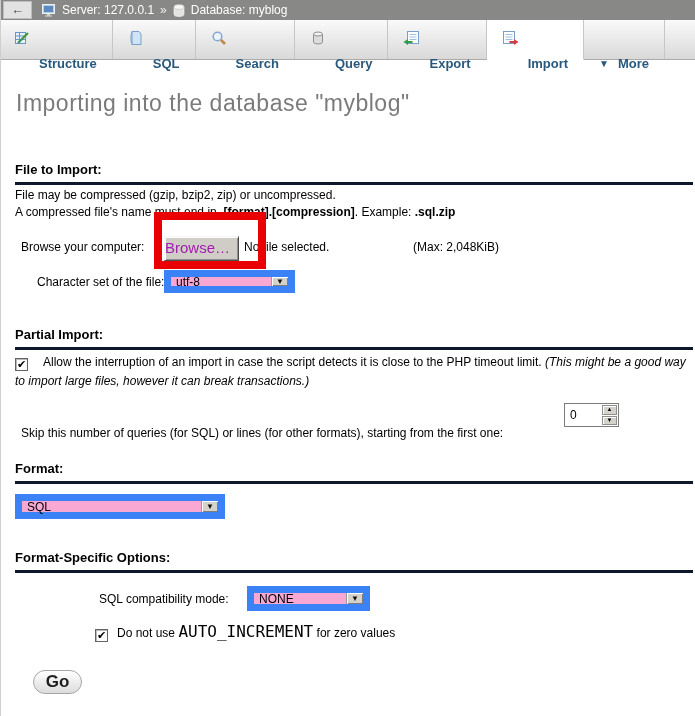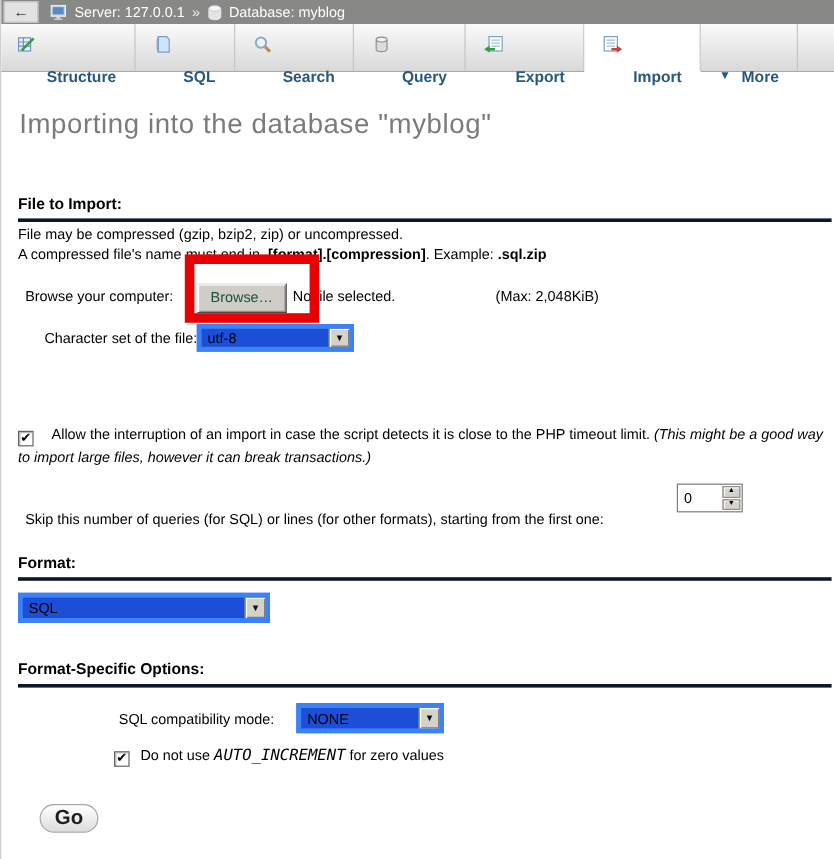--- a/index.html
+++ b/index.html
@@ -29,29 +29,29 @@
   .tab-fill { flex:1; }
 
   
   .page-title { position:absolute; left:15px; top:90px; font-size:23px; color:#7b7b7b;
                 letter-spacing:0.5px; }
   .sect-h { position:absolute; left:14px; width:678px; font-size:13px; font-weight:bold;
             color:#000; padding-bottom:5px; border-bottom:3px solid #0f172a; }
   .txt { position:absolute; font-size:12px; color:#000; }
   .b { font-weight:bold; }
   .i { font-style:italic; }
-  .mono { font-family:"DejaVu Sans Mono","Liberation Mono",monospace; font-size:13px;font-style:italic; }
+  .mono { font-family:"DejaVu Sans Mono","Liberation Mono",monospace; font-size:16px; }
 
   
   .win-btn { position:absolute; width:75px; height:25px; background:#d0cdc6;
              border-top:1px solid #f5f5f5; border-left:1px solid #f5f5f5;
              border-right:1px solid #4c4c4c; border-bottom:1px solid #4c4c4c;
              box-shadow:inset 1px 1px 0 #fff, inset -1px -1px 0 #8f8f8f;
-             font-size:12px; color:#14532d; text-align:center; line-height:22px; cursor:pointer; }
-  .sel { position:absolute; height:23px; background:#1d4ed8; border:4px solid #3b82f6;
+             font-size:15px; color:#a21caf; line-height:22px; cursor:pointer; }
+  .sel { position:absolute; height:23px; background:#f9a8d4; border:7px solid #3b82f6;
          display:flex; align-items:center; cursor:pointer; }
   .sel .sel-text { flex:1; font-size:12px; padding-left:5px; color:#000;
                    overflow:hidden; white-space:nowrap; }
   .sel .sel-arrow { width:17px; align-self:stretch; background:#d5d2ca;
                     border-left:1px solid #9a9a9a;
                     box-shadow:inset 1px 1px 0 #fff, inset -1px -1px 0 #7d7d7d;
                     font-size:8px; color:#111; display:flex; align-items:center;
                     justify-content:center; }
   .chk { display:inline-block; width:13px; height:13px; background:#fff;
          border:1px solid #646464; box-shadow:inset 1px 1px 0 #b9b9b9;
@@ -189,20 +189,21 @@
   <div class="txt" style="left:412px; top:240px;">(Max: 2,048KiB)</div>
 
   <div class="txt" style="left:36px; top:275px;">Character set of the file:</div>
   <div class="sel" style="left:163px; top:270px; width:131px;">
     <span class="sel-text">utf-8</span>
     <span class="sel-arrow">▼</span>
   </div>
 
   <div class="red-rect"></div>
 
+  <div class="sect-h" style="top:327px;">Partial Import:</div>
   <div class="partial-p">
     <span class="chk">✔</span><span>Allow the interruption of an import in case the script detects it is close to the PHP timeout limit. </span><span class="i">(This might be a good way to import large files, however it can break transactions.)</span>
   </div>
   <div class="txt" style="left:20px; top:406px;margin-top:20px;">Skip this number of queries (for SQL) or lines (for other formats), starting from the first one:</div>
   <div class="spin-input" style="left:563px; top:403px;">
     <span class="spin-val">0</span>
     <span class="spin-btns">
       <span class="spin-btn">▲</span>
       <span class="spin-btn">▼</span>
     </span>

